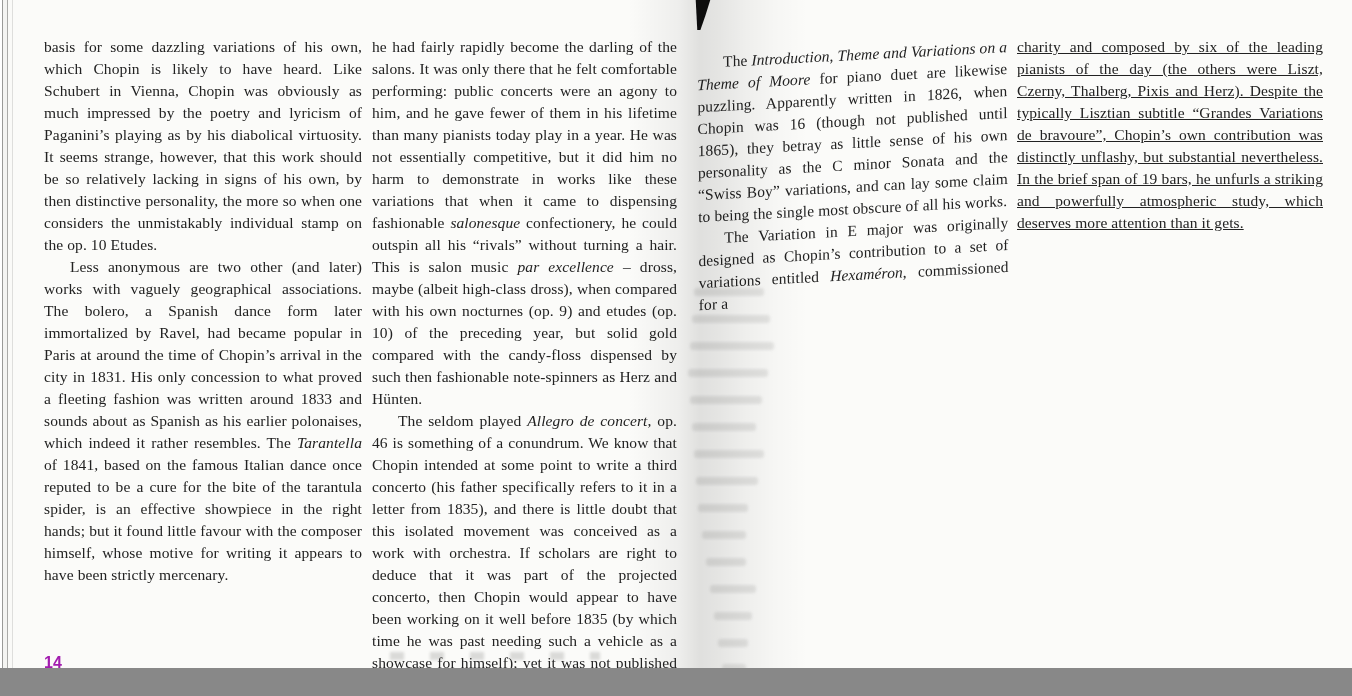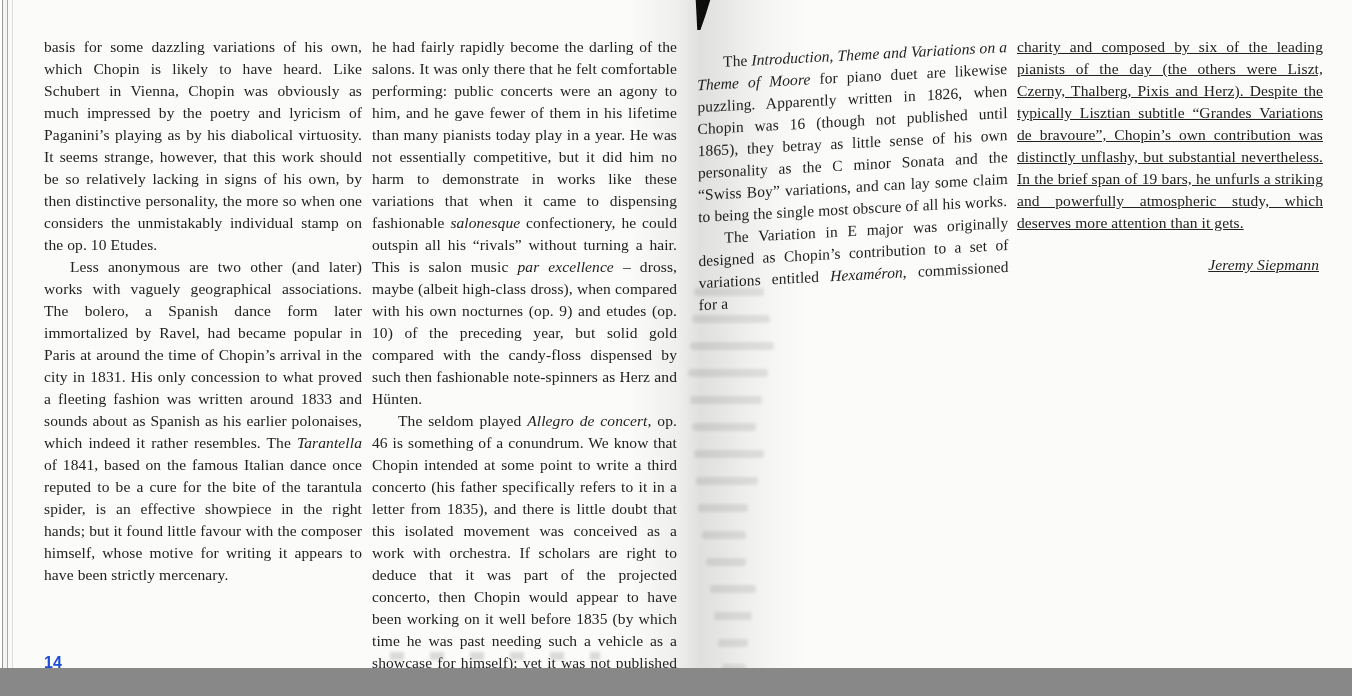--- a/index.html
+++ b/index.html
@@ -31,21 +31,21 @@
     font-style:italic;
     margin-top:20px;
     padding-right:4px;
   }
   
   .folio{
     position:absolute;
     font-family:"Liberation Sans","DejaVu Sans",sans-serif;
     font-weight:bold;
     font-size:16px;
-    color:#1d4ed8;
+    color:#a21caf;
   }
   #folio-left{left:22px;top:654px;width:90px;}
   #folio-left .num{display:block;margin-left:22px;}
   #folio-right{right:7px;top:656px;width:90px;text-align:right;margin-top:33px;}
   #folio-right .num{display:block;margin-right:26px;}
   .folio .rule{display:block;height:2px;background:#3a3a3a;margin-top:3px;}
   #folio-right .rule{background:linear-gradient(90deg,#555,#2c2c2c);}
   
   #left-edge{
     position:absolute;left:0;top:0;width:14px;height:696px;
@@ -113,21 +113,20 @@
 
   <div>
     <div class="col" id="right-col1" style="left:697px;top:36px;width:310px;">
         <p class="indent"><span>The </span><i>Introduction, Theme and Variations on a Theme of Moore</i><span> for piano duet are likewise puzzling. Apparently written in 1826, when Chopin was 16 (though not published until 1865), they betray as little sense of his own personality as the C minor Sonata and the “Swiss Boy” variations, and can lay some claim to being the single most obscure of all his works.</span></p>
         <p class="indent"><span>The Variation in E major was originally designed as Chopin’s contribution to a set of variations entitled </span><i>Hexaméron</i><span>, commissioned for a</span></p>
       </div>
     <div class="col" id="right-col2" style="left:1017px;top:36px;width:306px;text-decoration:underline;">
       <div>
           <p><span>charity and composed by six of the leading pianists of the day (the others were Liszt, Czerny, Thalberg, Pixis and Herz). Despite the typically Lisztian subtitle “Grandes Variations de bravoure”, Chopin’s own contribution was distinctly unflashy, but substantial nevertheless. In the brief span of 19 bars, he unfurls a striking and powerfully atmospheric study, which deserves more attention than it gets.</span></p>
         </div>
-      <div class="byline">Jeremy Siepmann</div>
     </div>
     <div class="folio" id="folio-right">
       <span class="num">15</span>
       <span class="rule"></span>
     </div>
 
     <div id="bleedthrough">
         <div class="bleed" style="left: 694px; top: 288px; width: 70px;"></div>
         <div class="bleed" style="left: 692px; top: 315px; width: 78px;"></div>
         <div class="bleed" style="left: 690px; top: 342px; width: 84px;"></div>

